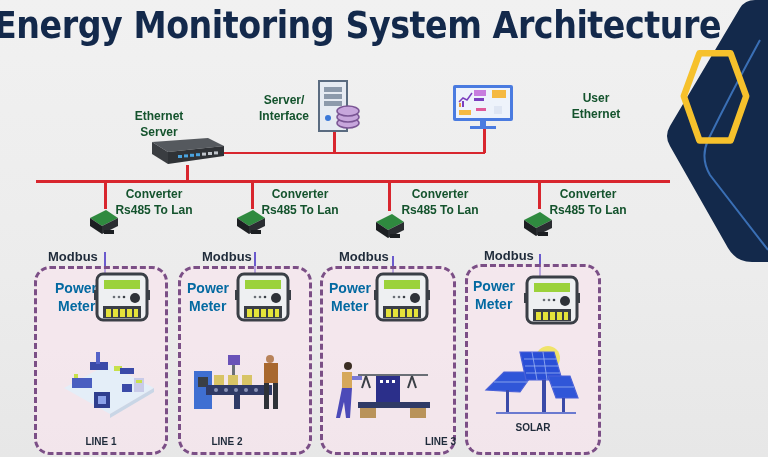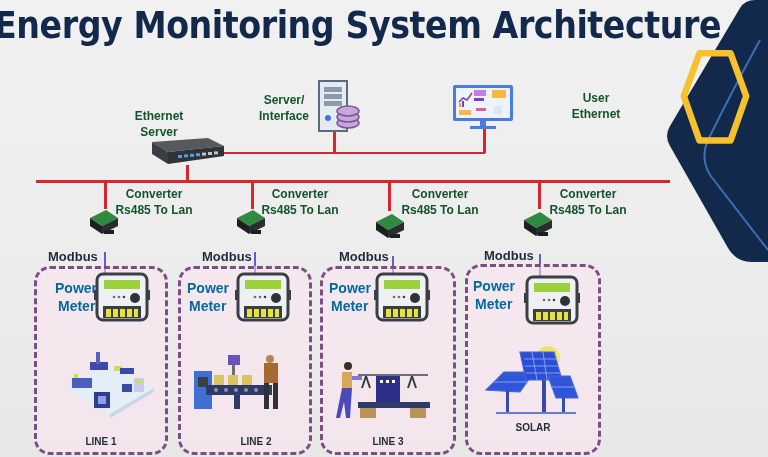--- a/index.html
+++ b/index.html
@@ -318,15 +318,15 @@
     <line x1="10" y1="36" x2="44" y2="36"></line>
       <line x1="68" y1="41" x2="90" y2="41"></line>
   </g>
   <rect x="58" y="34" width="4" height="32" fill="#3a4aa8"></rect>
   <rect x="22" y="44" width="3" height="22" fill="#3a4aa8"></rect>
   <rect x="78" y="52" width="3" height="14" fill="#3a4aa8"></rect>
   <rect x="12" y="66" width="80" height="2" fill="#6a7ad0"></rect>
 </svg>
 
 <div class="abs zone-name" style="left:34px;top:436px;width:134px;">LINE 1</div>
-<div class="abs zone-name" style="left:189px;top:436px;width:134px;">LINE 2</div>
-<div class="abs zone-name" style="left:320px;top:436px;width:136px;">LINE 3</div>
+<div class="abs zone-name" style="left:160px;top:436px;width:134px;">LINE 2</div>
+<div class="abs zone-name" style="left:320px;top:436px;width:136px;text-align:right;">LINE 3</div>
 <div class="abs zone-name" style="left:465px;top:422px;width:136px;">SOLAR</div>
 
 </body></html>

